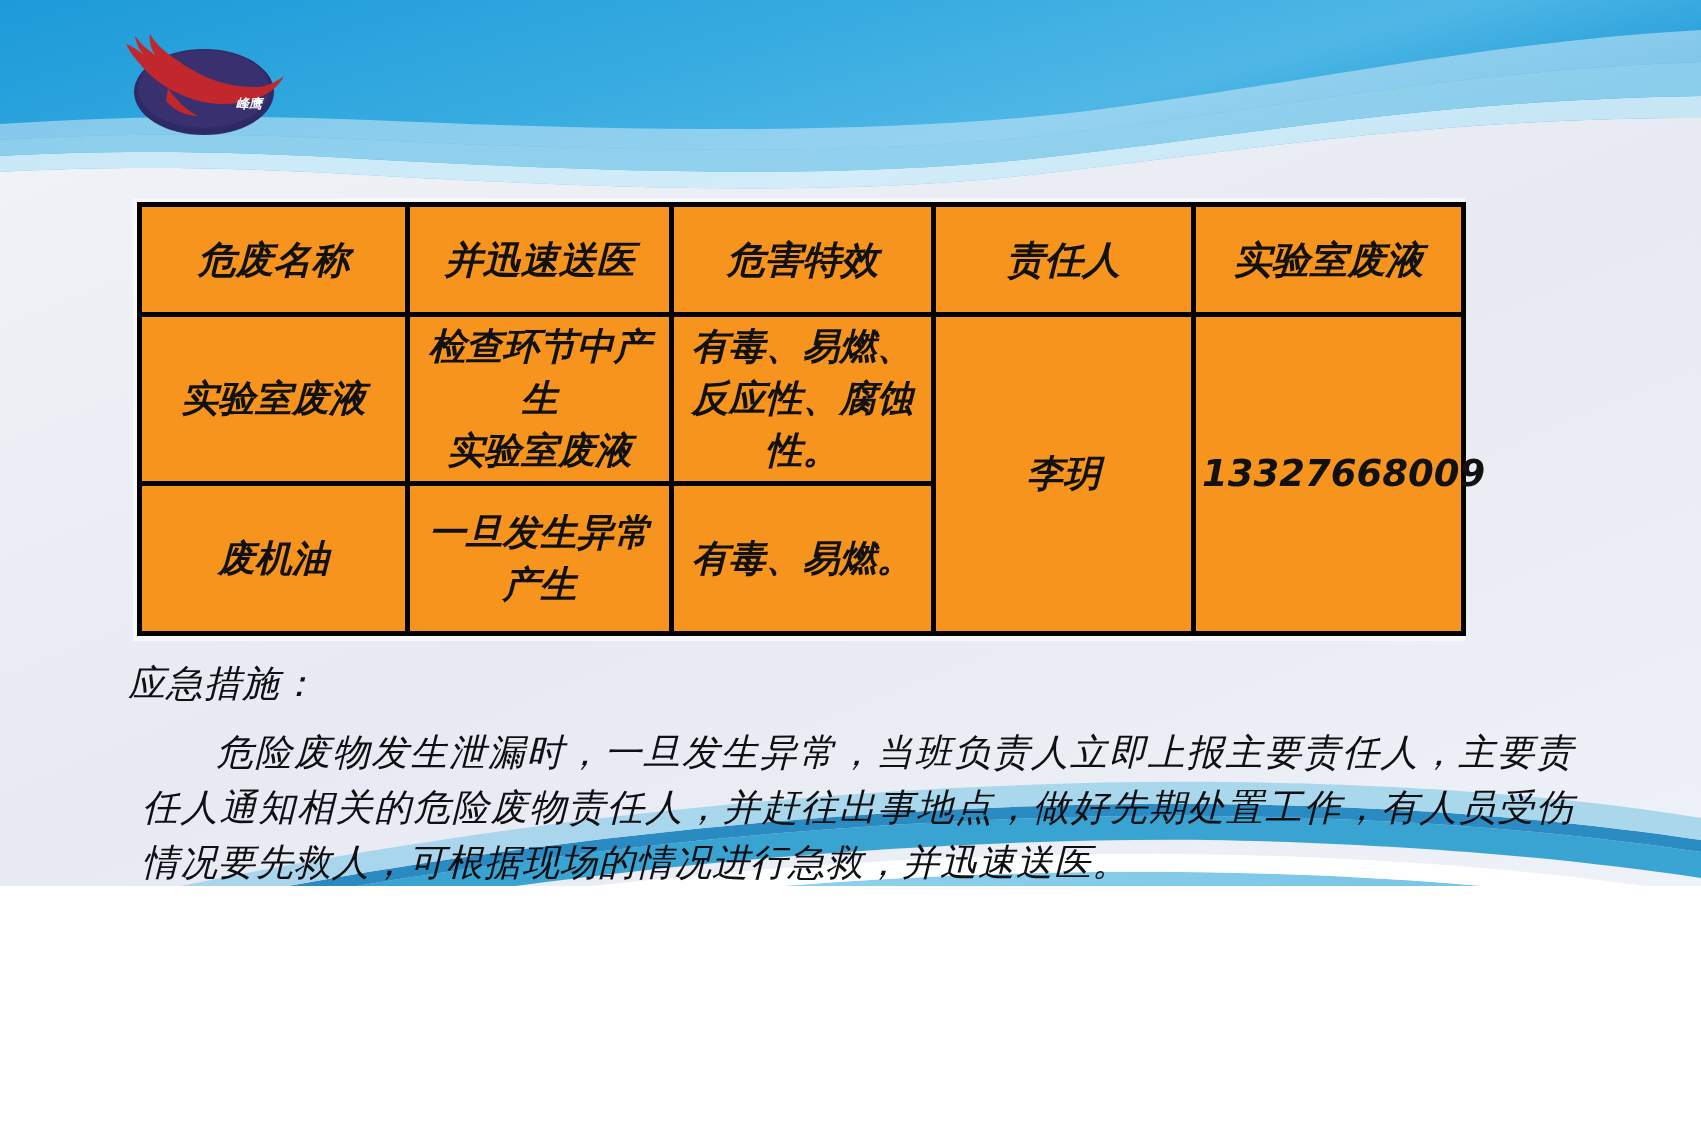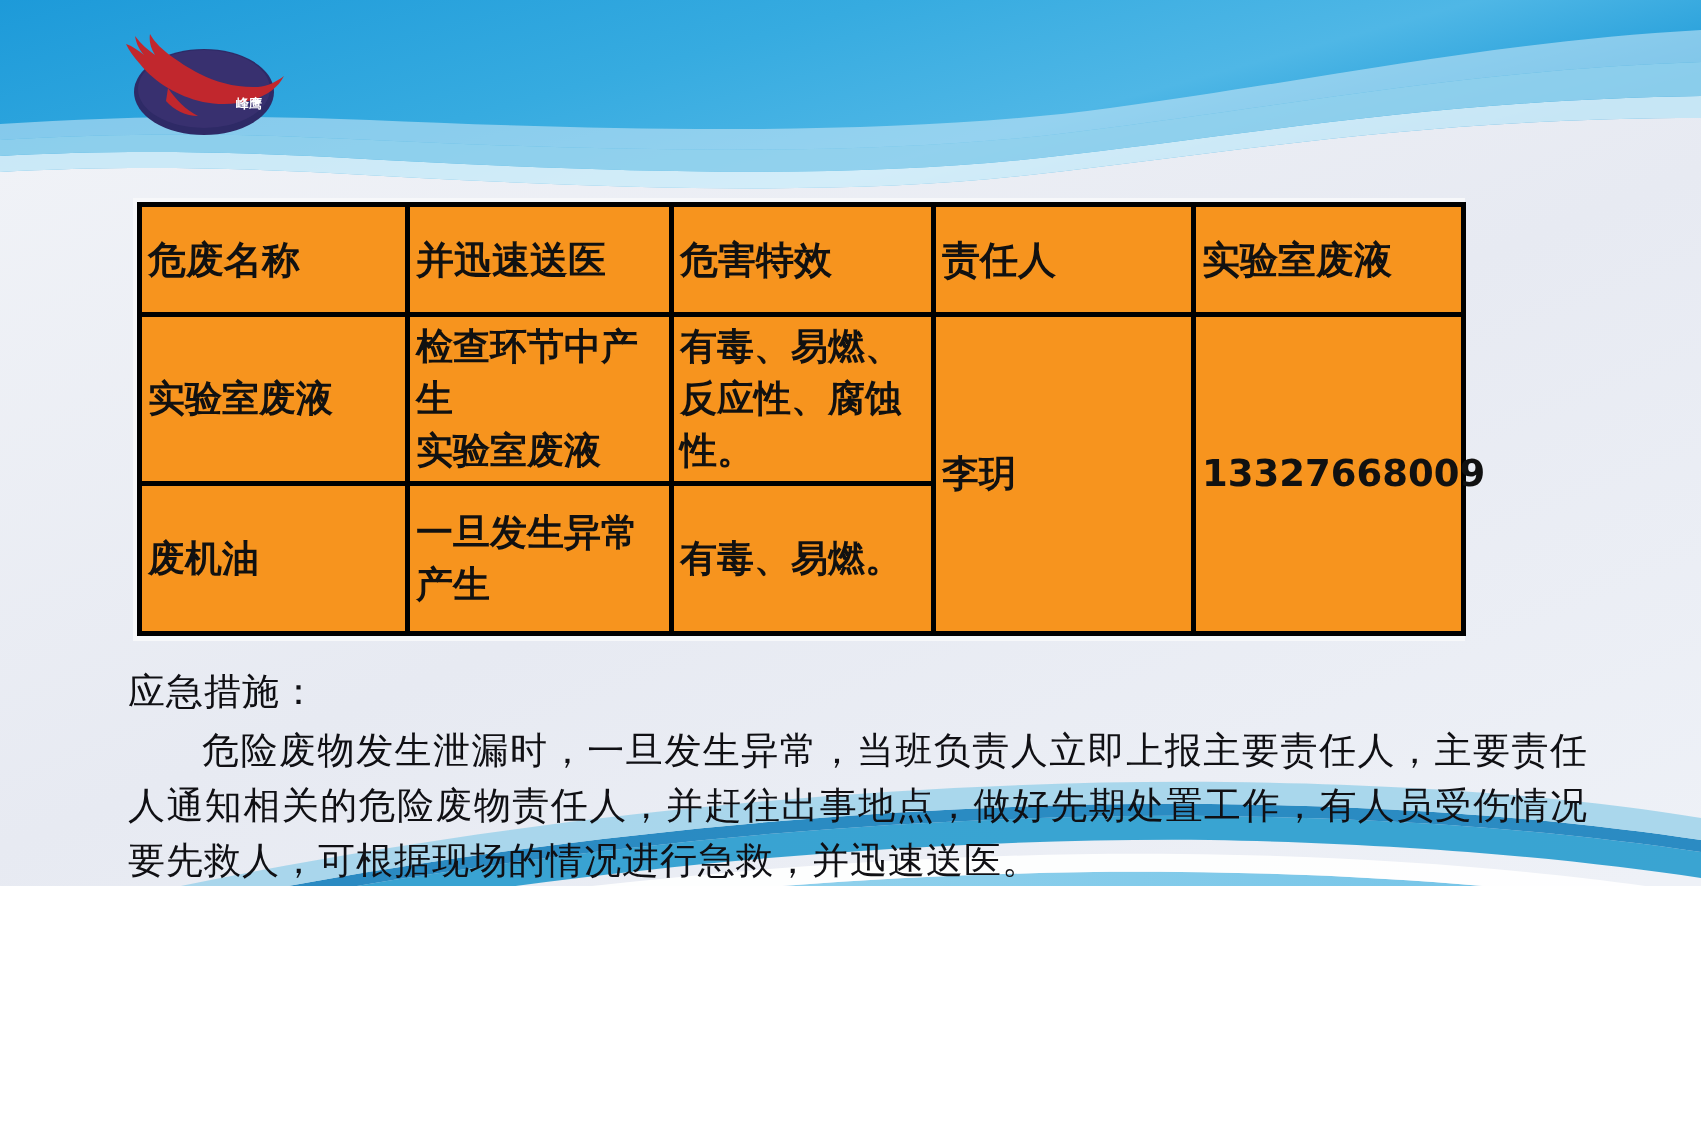--- a/index.html
+++ b/index.html
@@ -7,20 +7,21 @@
     padding: 0;
     background: #ffffff;
   }
   .slide {
     position: relative;
     width: 1701px;
     height: 886px;
     overflow: hidden;
     background: linear-gradient(160deg, #eef0f5 0%, #e9ecf3 40%, #e6eaf2 70%, #eef1f6 100%);
     font-family: "Liberation Serif", "DejaVu Serif", serif;
+    font-style: italic;
   }
 
   
   .bg-svg {
     position: absolute;
     left: 0; top: 0;
     width: 1701px;
     height: 1134px;
     display: block;
   }
@@ -66,21 +67,21 @@
   table.hw {
     border-collapse: collapse;
     table-layout: fixed;
     width: 1324px;
     background: #f7941d;
   }
   table.hw td {
     border: 5px solid #000000;
     background: #F7941E;
     color: #111111;
-    text-align: left;
+    text-align: center;
     vertical-align: middle;
     font-family: "DejaVu Sans", "Liberation Sans", sans-serif;
     font-weight: bold;
     font-size: 37px;
     line-height: 52px;
     padding: 4px 6px;
     box-sizing: border-box;
   }
   table.hw td.th {
     height: 110px;
@@ -111,24 +112,24 @@
     left: 128px;
     top: 648px;
     width: 1460px;
     color: #101014;
     font-family: "Liberation Serif", "DejaVu Serif", serif;
     font-size: 37px;
     line-height: 55px;
     letter-spacing: 1px;
   }
   .body-text .heading {
-    margin: 16px 0 4px 0;
+    margin: 8px 0 4px 0;
   }
   .body-text p {
-    margin: 0;
+    margin: 14px;
     text-align: justify;
     text-align-last: left;
   }
   .body-text p.indent {
     text-indent: 2em;
   }
 </style>
 </head>
 <body>
 

